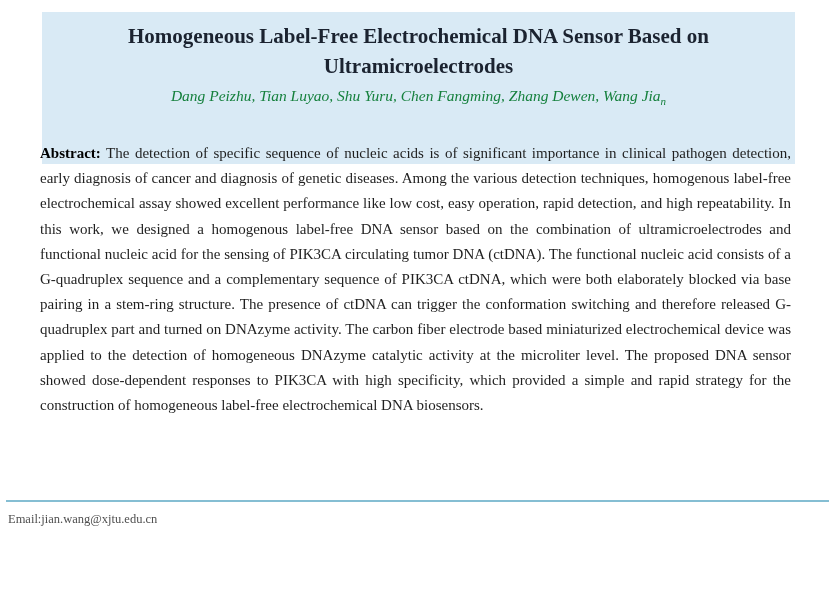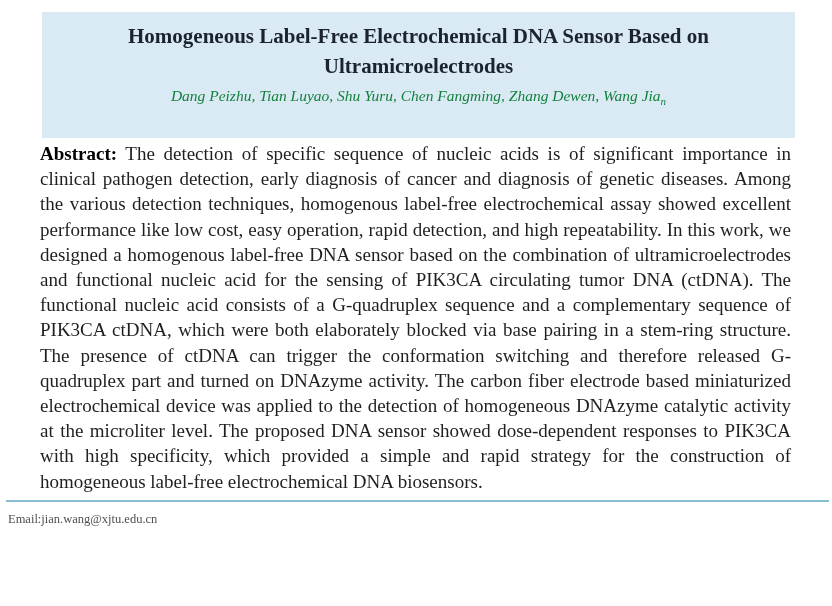--- a/index.html
+++ b/index.html
@@ -13,21 +13,21 @@
     position: relative;
     overflow: hidden;
     font-family: "Liberation Serif", serif;
   }
 
   .header-box {
     position: absolute;
     left: 42px;
     top: 12px;
     width: 753px;
-    height: 126px;
+    height: 152px;
     background: #d9eaf5;
     text-align: center;
   }
   .paper-title {
     margin: 9px auto 0;
     max-width: 700px;
     font-size: 21px;
     font-weight: bold;
     line-height: 1.45;
     color: #1b2330;
@@ -51,21 +51,21 @@
 
   .content {
     position: absolute;
     left: 40px;
     top: 141px;
     width: 751px;
   }
   .abstract {
     margin: 0;
     text-align: justify;
-    font-size: 19px;
+    font-size: 15px;
     line-height: 25.2px;
     color: #1f1f1f;
   }
   .bold-label {
     font-weight: bold;
     color: #000000;
   }
   .keywords {
     margin: 1px 0 0 0;
     font-size: 15px;

